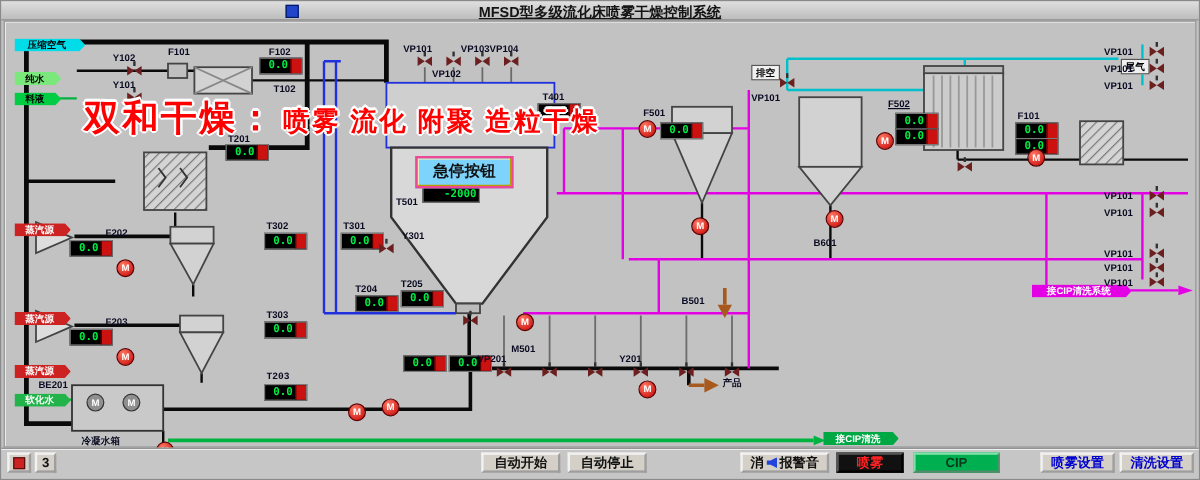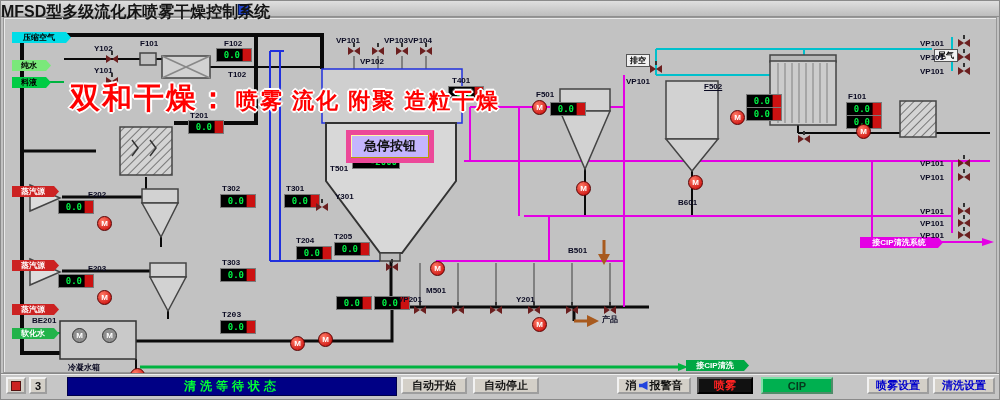--- a/index.html
+++ b/index.html
@@ -1,37 +1,37 @@
 <!DOCTYPE html>
 <html><head>
 <meta charset="utf-8">
 <style>
   html,body{margin:0;padding:0;background:#e8e8e8;}
   #screen{position:relative;width:1000px;height:400px;background:#c2c2c2;overflow:hidden;
           font-family:"Liberation Sans",sans-serif;box-sizing:border-box;border:1px solid #8a8a8a;}
   
   #titlebar{position:absolute;left:0;top:0;width:100%;height:15px;
             background:linear-gradient(#dfdfdf,#bdbdbd);border-bottom:1px solid #8f8f8f;z-index:6;}
-  #title{position:absolute;left:0;right:0;top:1px;font-size:16px;font-weight:bold;color:#141414;}
+  #title{position:absolute;left:0;right:0;top:1px;text-align:center;font-size:12px;font-weight:bold;color:#141414;text-decoration:underline;}
   #title-icon{position:absolute;left:237px;top:3px;width:9px;height:9px;background:#2244cc;border:1px solid #001a66;}
   #manufacturer{position:absolute;right:5px;top:2px;font-size:10px;font-weight:bold;color:#222;}
   
   #diagram{position:absolute;left:2px;right:2px;top:16px;bottom:26px;background:#c2c2c2;
            border:1px solid #979797;box-shadow:inset 1px 1px 0 #e9e9e9;}
   #pipes{position:absolute;left:0;top:0;z-index:1;}
   #overlay{position:absolute;left:0;top:0;width:996px;height:358px;z-index:2;}
   
   #watermark{position:absolute;left:66px;top:60px;z-index:5;white-space:nowrap;font-weight:bold;
              color:#ff0000;letter-spacing:2px;
              text-shadow:-2px 0 #fff,2px 0 #fff,0 -2px #fff,0 2px #fff,-1px -1px #fff,1px 1px #fff,1px -1px #fff,-1px 1px #fff;}
   .wm-prefix{font-size:30px;}
   .wm-words{font-size:22px;margin-left:6px;}
   
-  #estop{position:absolute;left:342px;top:112px;width:78px;height:23px;background:#c4b5fd;
-         border:5px solid #ec4899;box-shadow:inset -1px -1px 0 #b89b00,inset 1px 1px 0 #fff8a8;
+  #estop{position:absolute;left:342px;top:112px;width:78px;height:23px;background:#7dd3fc;
+         border:2px solid #ec4899;box-shadow:inset -1px -1px 0 #b89b00,inset 1px 1px 0 #fff8a8;
          font-size:13px;font-weight:bold;color:#111;text-align:center;line-height:21px;z-index:3;cursor:pointer;}
   
   .tag{position:absolute;height:11px;line-height:11px;font-size:8px;font-weight:bold;text-align:center;
        padding:0 7px 0 2px;white-space:nowrap;z-index:2;
        clip-path:polygon(0 0,calc(100% - 5px) 0,100% 50%,calc(100% - 5px) 100%,0 100%);}
   .tag.flat{clip-path:none;border:1px solid #555;padding:0 3px;background:#f0f0f0;}
   .lbl{position:absolute;font-size:8px;font-weight:bold;color:#0a0a22;white-space:nowrap;z-index:2;}
   .disp{position:absolute;width:34px;height:12px;background:#000;border:1px solid #7a7a7a;
         display:flex;align-items:center;z-index:2;box-sizing:content-box;}
   .dv{flex:1;color:#00ee44;font-family:"DejaVu Sans Mono",monospace;font-size:9px;font-weight:bold;
@@ -202,21 +202,21 @@
         <div class="lbl" style="left: 218px; top: 240px;">T303</div>
         <div class="lbl" style="left: 218px; top: 292px; font-family: Liberation Mono, monospace;">T203</div>
         <div class="lbl" style="left: 292px; top: 218px;">T204</div>
         <div class="lbl" style="left: 330px; top: 214px;">T205</div>
         <div class="lbl" style="left: 448px; top: 58px;">T401</div>
         <div class="lbl" style="left: 326px; top: 146px;">T501</div>
         <div class="lbl" style="left: 564px; top: 184px; margin-top: 44px;">B501</div>
         <div class="lbl" style="left: 674px; top: 180px;">B601</div>
         <div class="lbl" style="left: 422px; top: 268px;">M501</div>
         <div class="lbl" style="left: 532px; top: 72px;">F501</div>
-        <div class="lbl" style="left: 700px; top: 64px; text-decoration: underline;">F502</div>
+        <div class="lbl" style="left: 736px; top: 64px; text-decoration: underline;">F502</div>
         <div class="lbl" style="left: 844px; top: 74px;">F101</div>
         <div class="lbl" style="left: 598px; top: 296px;">产品</div>
         <div class="lbl" style="left: 64px; top: 344px;">冷凝水箱</div>
         <div class="lbl" style="left: 28px; top: 298px;">BE201</div>
         <div class="disp" style="left: 212px; top: 30px;">
           <span class="dv">0.0</span>
           <span class="db"></span>
         </div>
         <div class="disp" style="left: 184px; top: 102px;">
           <span class="dv">0.0</span>
@@ -448,23 +448,20 @@
     </div>
 
     <div id="estop">急停按钮</div>
   </div>
 
   <div id="footer">
     <div class="fbox" id="pageicon">
         <span></span>
       </div>
     <div class="fbox" id="pagenum">3</div>
-    <div id="statusbar">
-      <span>清洗等待状态</span>
-    </div>
     <div class="fbox btn" id="btn-auto-start">自动开始</div>
     <div class="fbox btn" id="btn-auto-stop">自动停止</div>
     <div class="fbox btn" id="btn-mute">
       <span>消</span>
       <span class="spk"></span>
       <span>报警音</span>
     </div>
     <div class="fbox btn" id="btn-spray">喷雾</div>
     <div class="fbox btn" id="btn-cip">CIP</div>
     <div class="fbox btn" id="btn-spray-set">喷雾设置</div>

